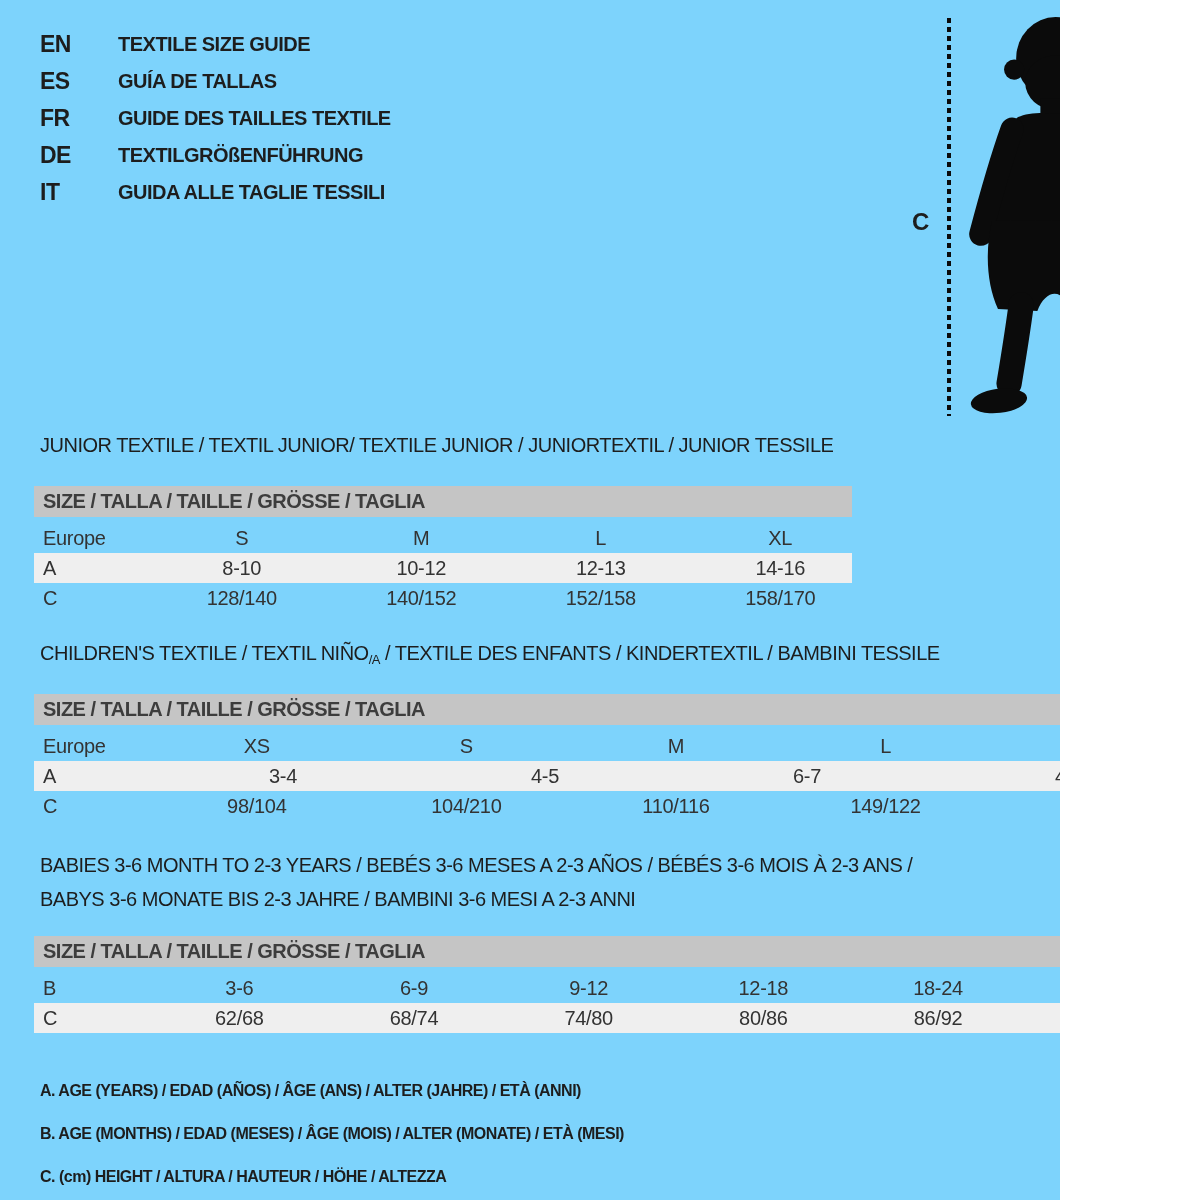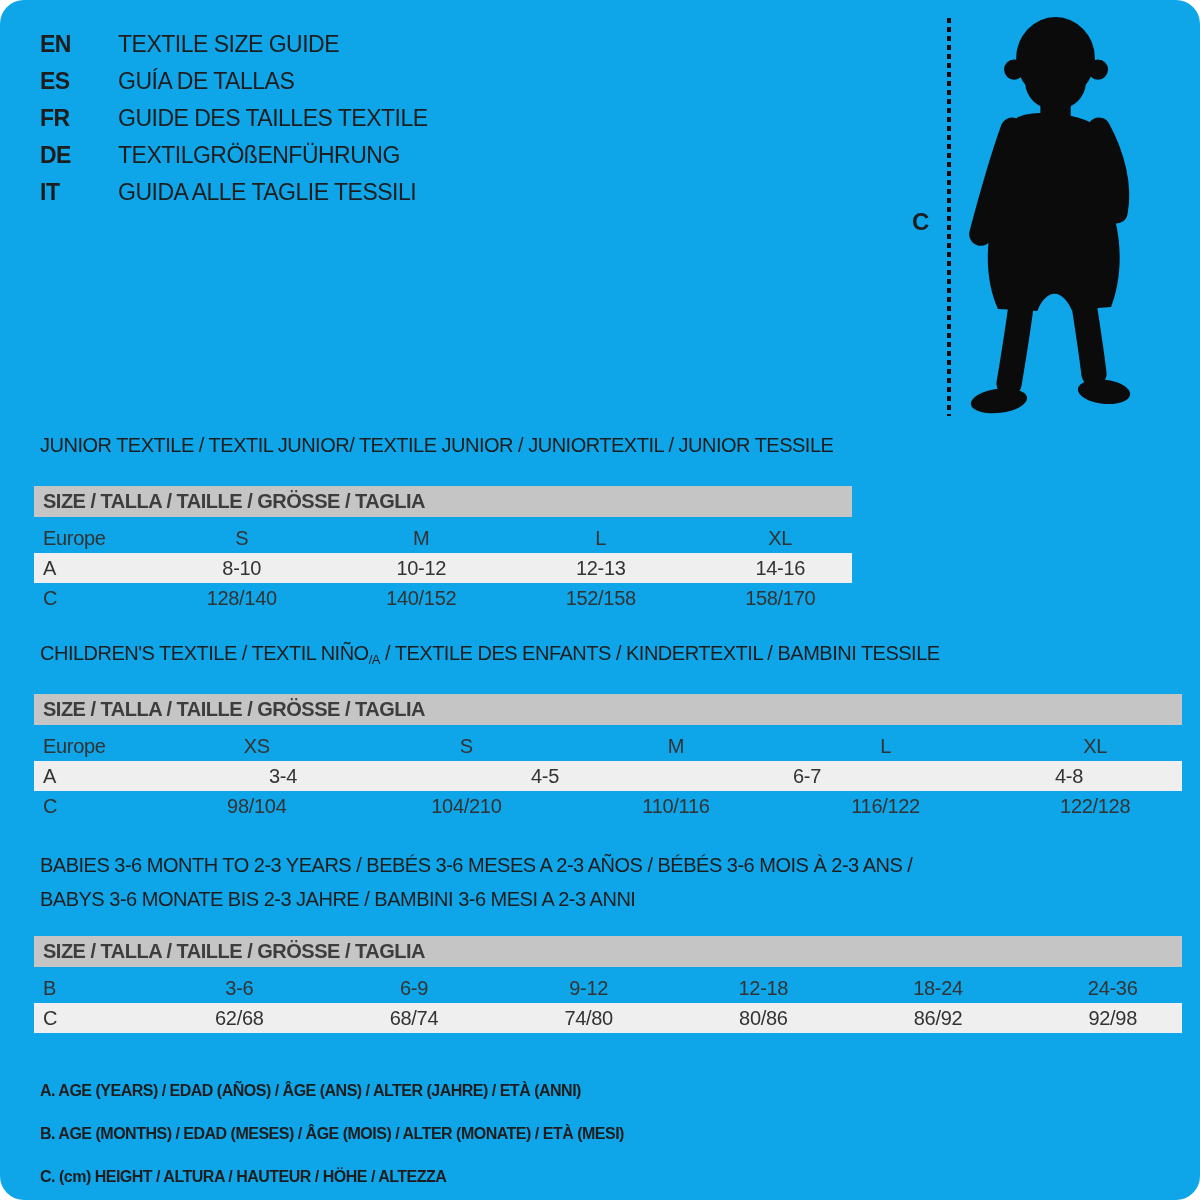--- a/index.html
+++ b/index.html
@@ -1,27 +1,27 @@
 <!DOCTYPE html>
 <html style="--bar: #c5c5c5; --shade: #efefef; --ink: #1d1d1d; --tink: #333333; --sil: #0b0b0b;"><head>
 <meta charset="utf-8">
 <style>
   :root{
     --bar:#c5c5c5; --shade:#efefef; --ink:#1d1d1d; --tink:#333333; --sil:#0b0b0b;
   }
   html,body{margin:0;padding:0;background:#ffffff;}
   .page{
-    position:relative;width:1200px;height:1200px;background:#0ea5e9;overflow:hidden;
-    font-family:"Liberation Sans","DejaVu Sans",sans-serif;color:var(--ink);border-radius:24px;
+    position:relative;width:1060px;height:1200px;background:#7dd3fc;overflow:hidden;
+    font-family:"Liberation Sans","DejaVu Sans",sans-serif;color:var(--ink);
   }
   
   .langs{position:absolute;left:40px;top:26px;}
   .lang-row{display:flex;height:37px;align-items:center;}
   .lang-code{width:78px;font-weight:bold;font-size:23px;letter-spacing:-0.5px;}
-  .lang-title{font-weight:normal;font-size:23px;letter-spacing:-0.5px;white-space:nowrap;}
+  .lang-title{font-weight:bold;font-size:20px;letter-spacing:-0.5px;white-space:nowrap;}
   
   .measure-line{
     position:absolute;left:947px;top:18px;width:4px;height:398px;
     background:repeating-linear-gradient(to bottom,var(--sil) 0 5px,transparent 5px 9px);
   }
   .measure-label{position:absolute;left:912px;top:208px;font-weight:bold;font-size:24px;}
   .figure-svg{position:absolute;left:963px;top:14px;}
   .figure-svg .fill{fill:var(--sil);}
   .figure-svg .limb{stroke:var(--sil);fill:none;stroke-linecap:round;}
   
@@ -137,21 +137,21 @@
         <div class="tcell">3-4</div>
         <div class="tcell">4-5</div>
         <div class="tcell">6-7</div>
         <div class="tcell">4-8</div>
       </div>
       <div class="trow">
         <div class="tlabel">C</div>
         <div class="tcell">98/104</div>
         <div class="tcell">104/210</div>
         <div class="tcell">110/116</div>
-        <div class="tcell">116/122</div>
+        <div class="tcell">149/122</div>
         <div class="tcell">122/128</div>
       </div>
     </div>
 
   <div class="sec-heading" style="top:854px">BABIES 3-6 MONTH TO 2-3 YEARS / BEBÉS 3-6 MESES A 2-3 AÑOS / BÉBÉS 3-6 MOIS À 2-3 ANS /</div>
   <div class="sec-heading" style="top:888px">BABYS 3-6 MONATE BIS 2-3 JAHRE / BAMBINI 3-6 MESI A 2-3 ANNI</div>
   <div class="table" style="left:34px;top:936px;width:1148px">
       <div class="tbar">SIZE / TALLA / TAILLE / GRÖSSE / TAGLIA</div>
       <div class="trow">
         <div class="tlabel">B</div>

